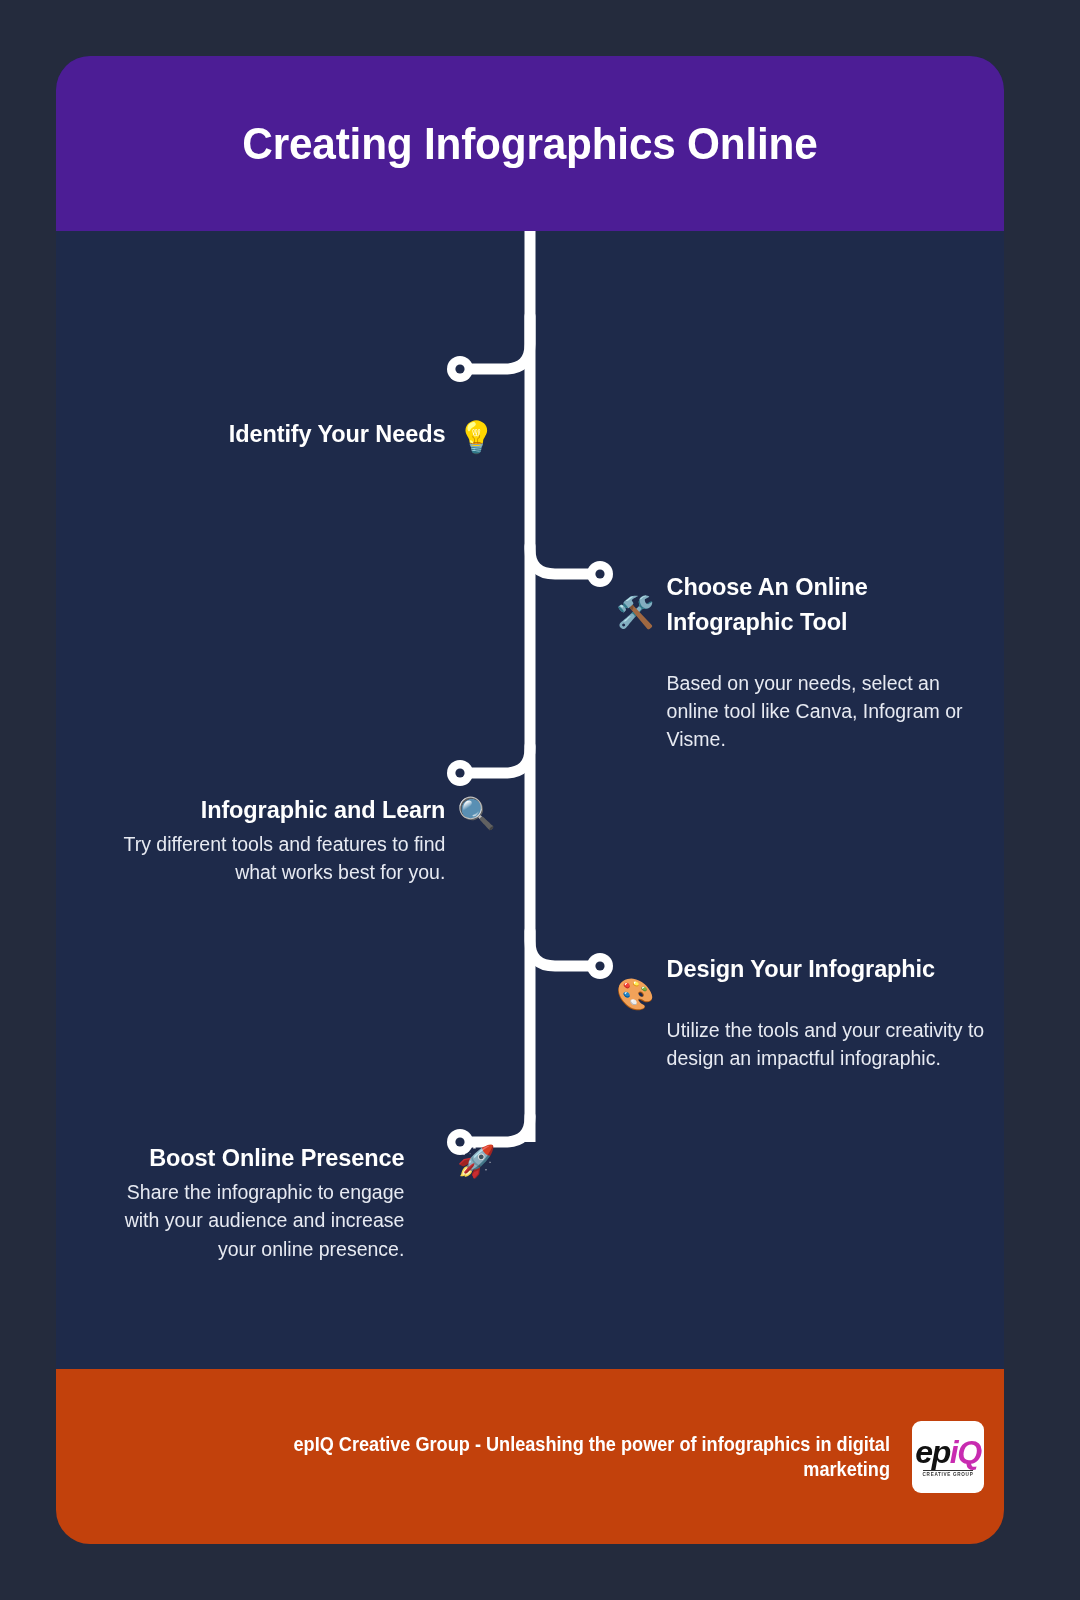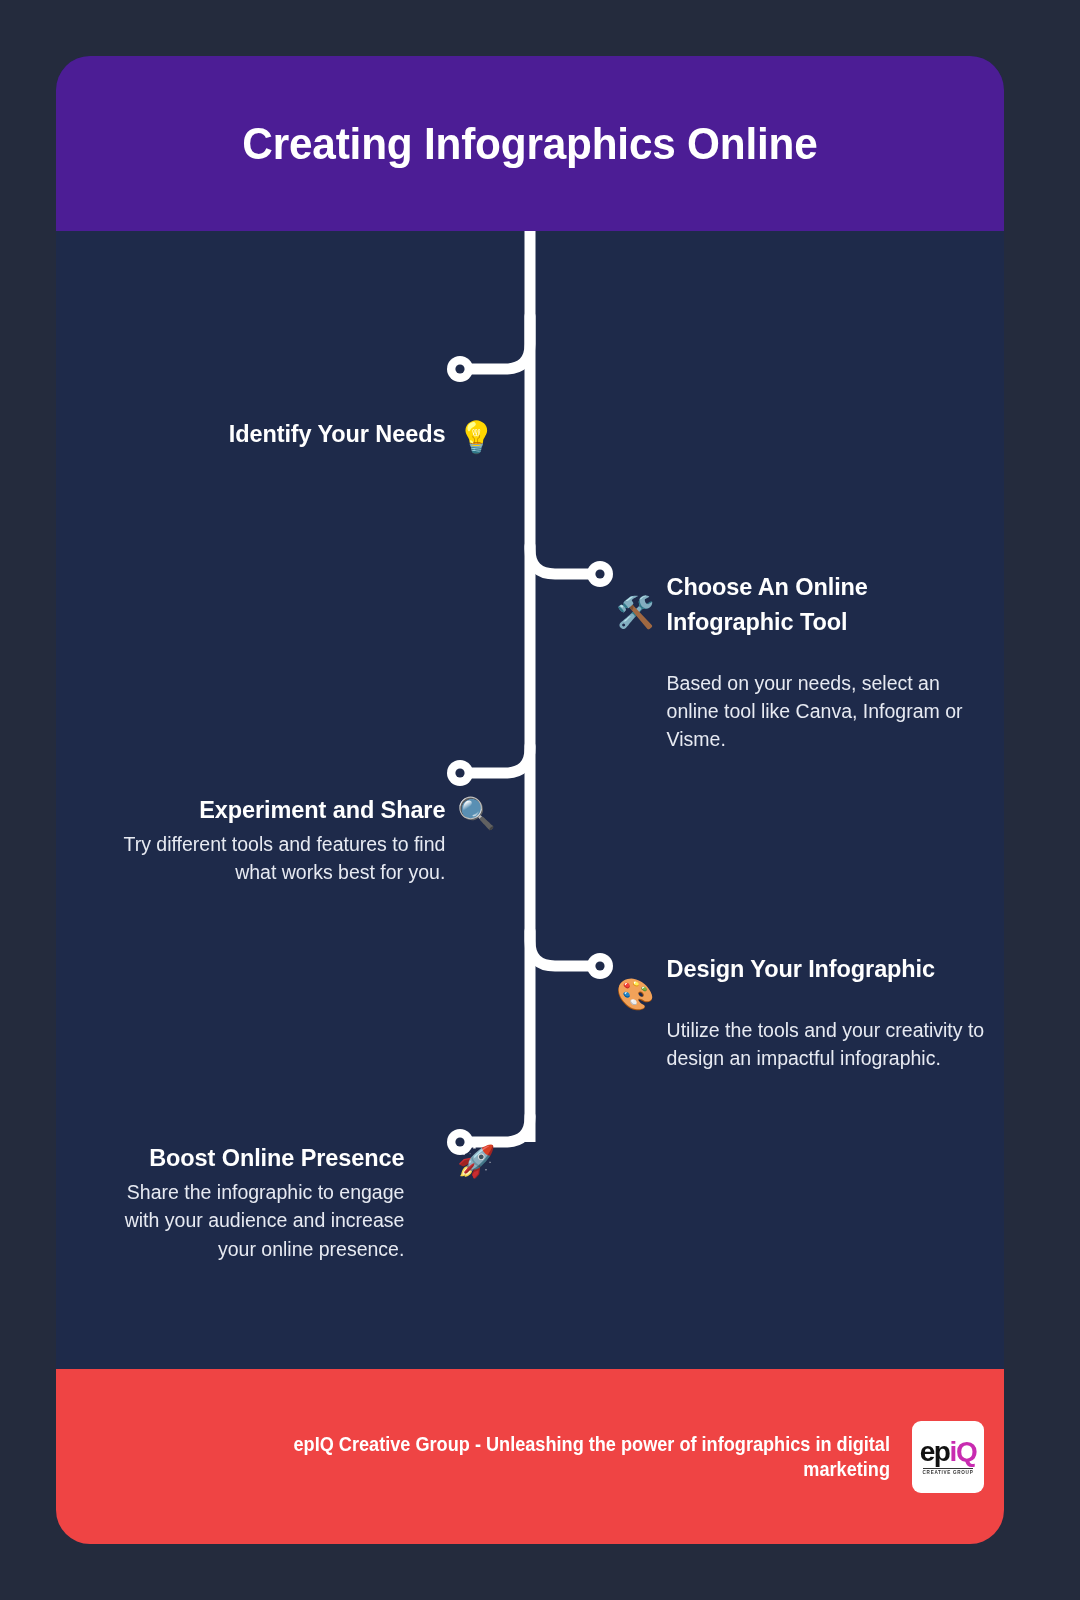--- a/index.html
+++ b/index.html
@@ -50,21 +50,21 @@
     transform: scaleX(0.94);
   }
 
   
   #footer {
     position: absolute;
     left: 0;
     bottom: 0;
     width: 948px;
     height: 175px;
-    background: #ef4444;
+    background: #c2410c;
     display: flex;
     align-items: center;
     justify-content: flex-end;
     padding-right: 20px;
     box-sizing: border-box;
   }
   #footer-text {
     color: #ffffff;
     font-size: 19.5px;
     font-weight: bold;
@@ -80,24 +80,25 @@
     margin-left: 22px;
     background: #ffffff;
     border-radius: 9px;
     display: flex;
     flex-direction: column;
     align-items: center;
     justify-content: center;
     flex: none;
   }
   #logo-word {
-    font-size: 28px;
+    font-size: 32px;
     font-weight: bold;
     letter-spacing: -1.4px;
     line-height: 1;
+    font-style: italic;
   }
   .logo-dark { color: #111111; }
   .logo-accent { color: #c82bb0; }
   #logo-sub {
     font-size: 4.6px;
     letter-spacing: 0.7px;
     color: #333333;
     font-weight: bold;
     margin-top: 2px;
     border-top: 1px solid #333;
@@ -206,21 +207,21 @@
     <div class="step right" id="step-2">
       <div class="step-emoji">🛠️</div>
       <div class="step-text">
         <div class="step-title">Choose An Online Infographic Tool</div>
         <div class="step-desc">Based on your needs, select an online tool like Canva, Infogram or Visme.</div>
       </div>
     </div>
 
     <div class="step left" id="step-3">
       <div class="step-text">
-        <div class="step-title">Experiment and Share</div>
+        <div class="step-title">Infographic and Learn</div>
         <div class="step-desc">Try different tools and features to find what works best for you.</div>
       </div>
       <div class="step-emoji">🔍</div>
     </div>
 
     <div class="step right" id="step-4">
       <div class="step-emoji">🎨</div>
       <div class="step-text">
         <div class="step-title">Design Your Infographic</div>
         <div class="step-desc">Utilize the tools and your creativity to design an impactful infographic.</div>

